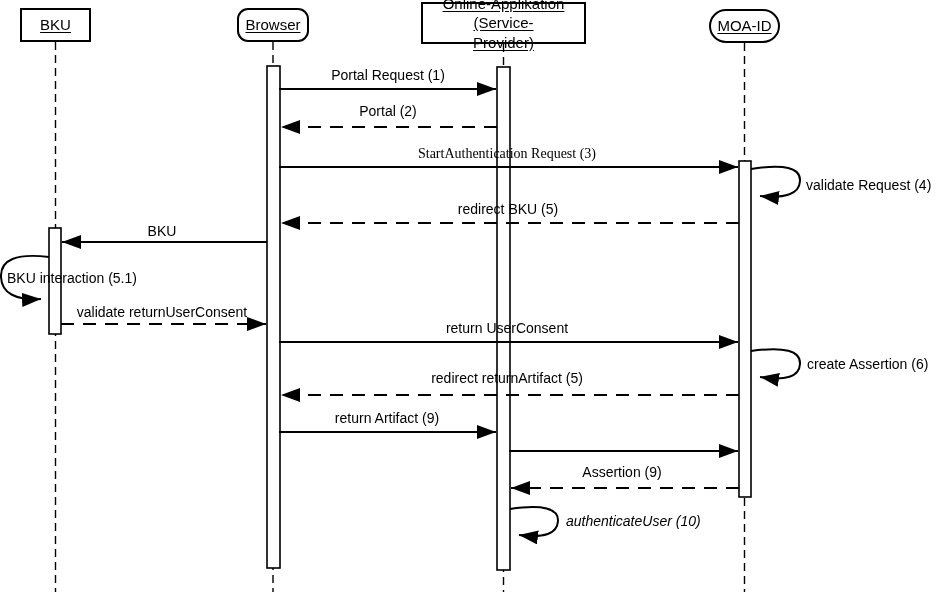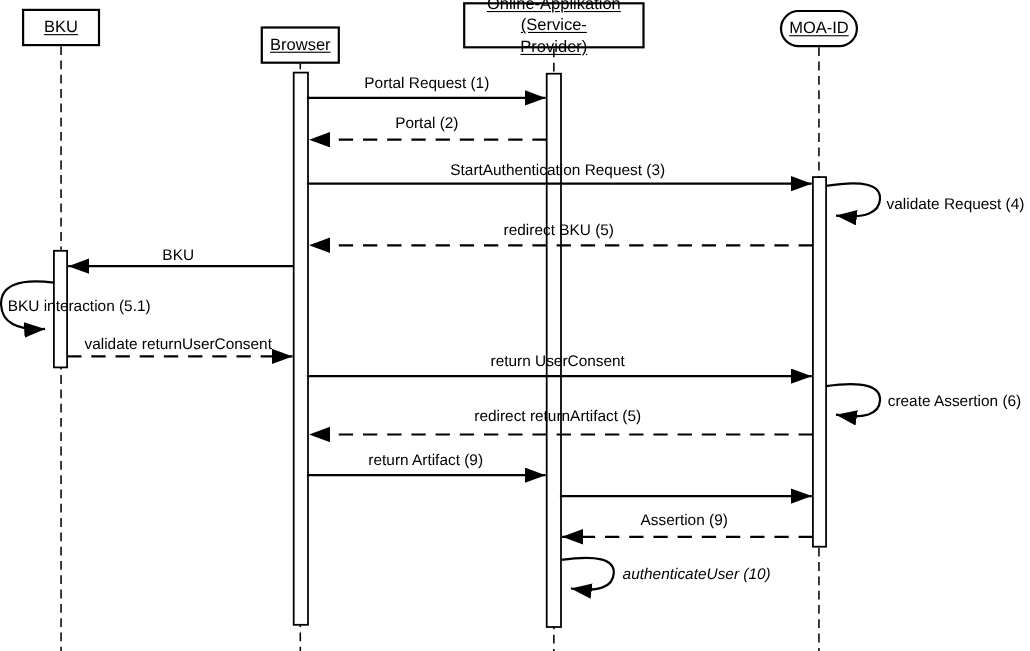--- a/index.html
+++ b/index.html
@@ -78,33 +78,33 @@
       <line x1="279" y1="432" x2="496" y2="432" marker-end="url(#ah)"></line>
       <line x1="509" y1="451" x2="738" y2="451" marker-end="url(#ah)"></line>
       <line x1="739" y1="488" x2="511" y2="488" marker-end="url(#ah)" stroke-dasharray="13 9"></line>
       <path d="M510,509 Q559,502 558,521 Q557,540 519,535" marker-end="url(#ah)"></path>
     </g>
   </svg>
 
   <div class="actor" style="left:20px; top:8px; width:71px; height:34px;">
     <span class="actor-label">BKU</span>
   </div>
-  <div class="actor" style="left:237px; top:24px; width:72px; height:34px;">
+  <div class="actor" style="left:237px; top:8px; width:72px; height:34px;border-radius:11px;">
     <span class="actor-label">Browser</span>
   </div>
   <div class="actor" style="left:421px; top:2px; width:165px; height:42px;">
     <span class="actor-label"><span>Online-Applikation (Service-</span><br><span>Provider)</span></span>
   </div>
   <div class="actor" style="left:709px; top:9px; width:71px; height:34px;border-radius:17px;">
     <span class="actor-label">MOA-ID</span>
   </div>
 
   <div class="msg" style="left:388px; top:67px;">Portal Request (1)</div>
   <div class="msg" style="left:388px; top:103px;">Portal (2)</div>
-  <div class="msg" style="left:507px; top:146px;">StartAuthentication Request (3)</div>
+  <div class="msg" style="left:507px; top:146px;font-family:Liberation Serif, serif;">StartAuthentication Request (3)</div>
   <div class="msg left-align" style="left:806px; top:177px;">validate Request (4)</div>
   <div class="msg" style="left:508px; top:201px;">redirect BKU (5)</div>
   <div class="msg" style="left:162px; top:223px;">BKU</div>
   <div class="msg left-align" style="left:7px; top:270px;">BKU interaction (5.1)</div>
   <div class="msg" style="left:162px; top:304px;">validate returnUserConsent</div>
   <div class="msg" style="left:507px; top:320px;">return UserConsent</div>
   <div class="msg left-align" style="left:807px; top:356px;">create Assertion (6)</div>
   <div class="msg" style="left:507px; top:370px;">redirect returnArtifact (5)</div>
   <div class="msg" style="left:387px; top:410px;">return Artifact (9)</div>
   <div class="msg" style="left:622px; top:464px;">Assertion (9)</div>

